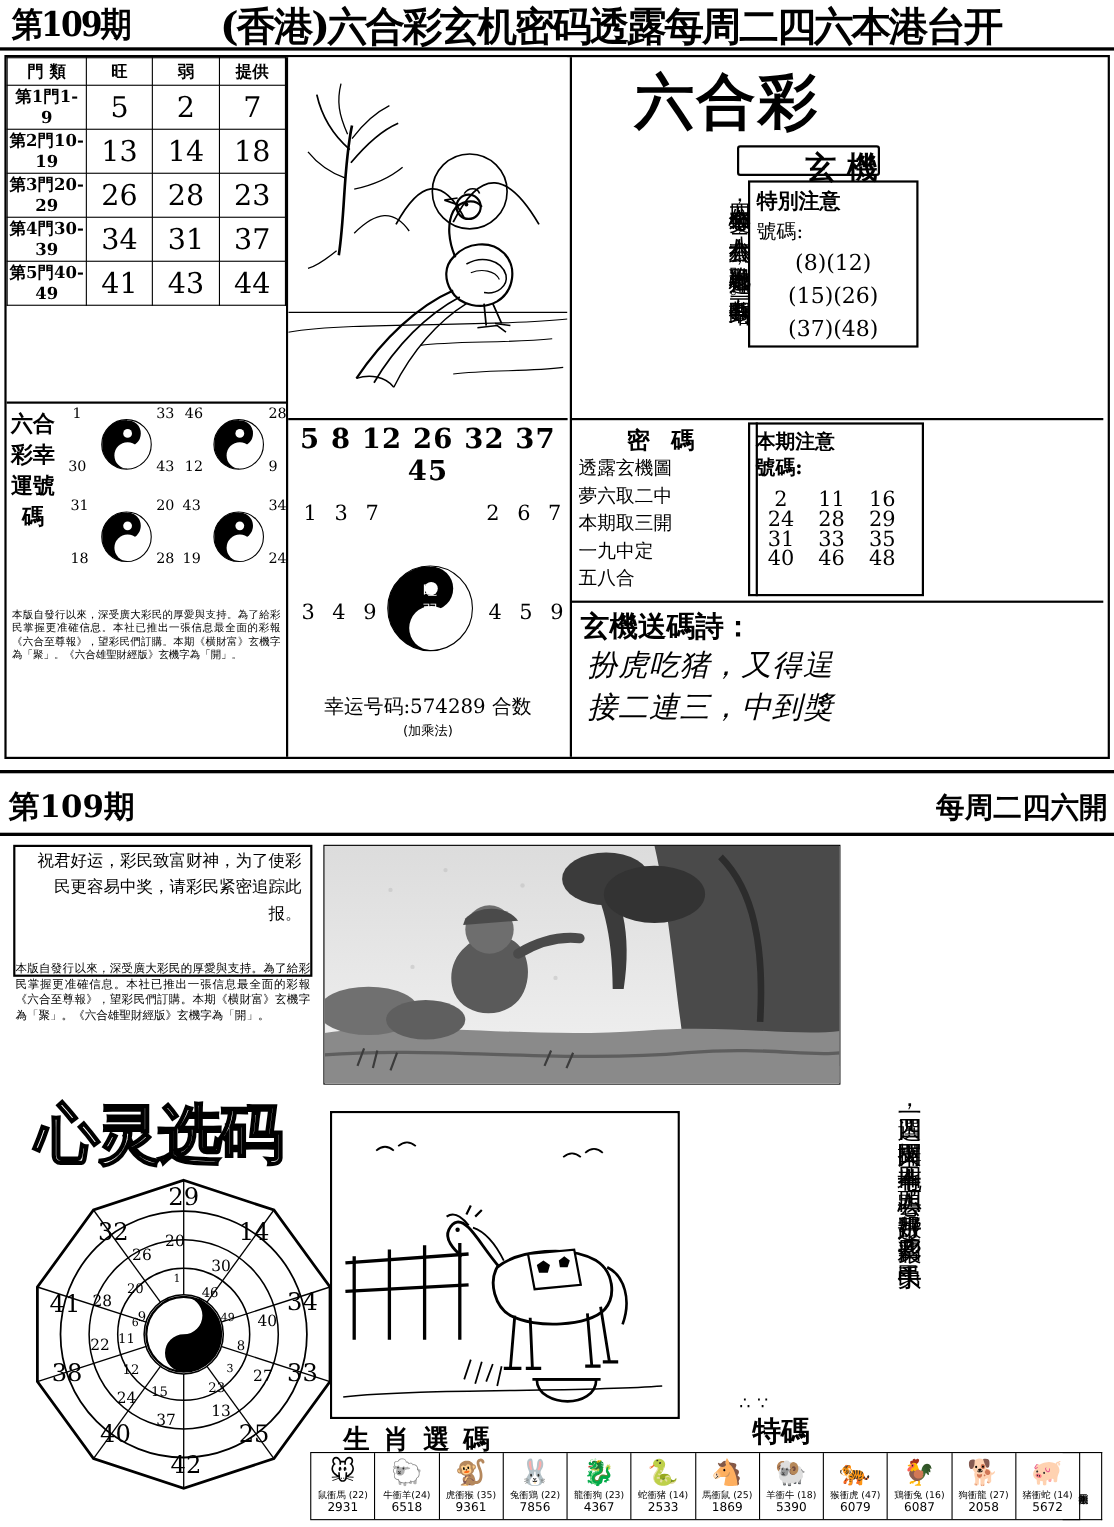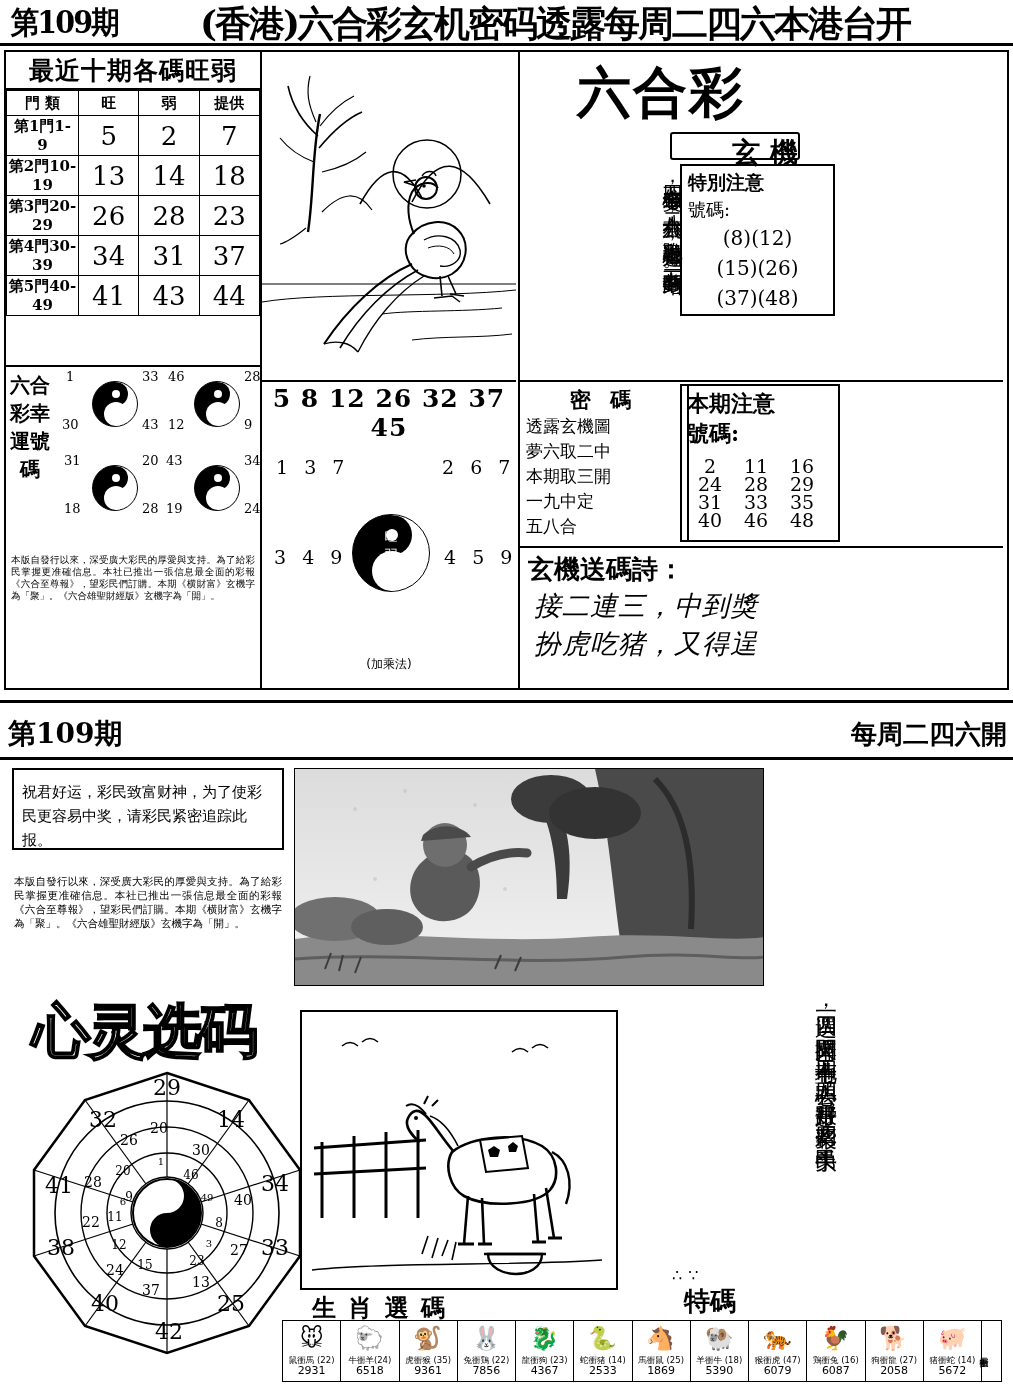--- a/index.html
+++ b/index.html
@@ -139,21 +139,21 @@
     position:absolute; left:0; top:0; width:169px; height:158px;
     border-right:2px solid #000;
     font-family:"DejaVu Serif", serif;
   }
   .mima .t { text-align:center; font-size:21px; font-weight:bold; letter-spacing:6px; margin-top:2px;}
   .mima .l { font-size:17px; line-height:25px; padding-left:6px; }
   .cur-notice {
     position:absolute; left:160px; top:0; width:160px; height:158px;
     border:2px solid #000; padding:3px 5px; font-family:"DejaVu Serif", serif;
   }
-  .cur-notice .t { font-size:22px; font-weight:bold; }
+  .cur-notice .t { font-size:18px; font-weight:bold; }
   .cur-notice .g { margin-top:4px; font-size:19px; line-height:26px; }
   .cur-notice .g span { display:inline-block; width:46px; text-align:center; }
 
   .c-bot { position:absolute; left:0; top:494px; width:483px; height:140px; border-top:2px solid #000; }
   .poem-title { font-size:26px; font-weight:bold; font-family:"DejaVu Serif", serif; padding:4px 0 0 8px; }
   .poem-line {
     font-size:27px; font-family:"DejaVu Serif", serif; padding-left:14px; line-height:38px;
     font-style:italic; letter-spacing:1px;
   }
 
@@ -166,23 +166,23 @@
                    font-family:"DejaVu Serif", serif; }
   .banner .big { position:absolute; left:265px; top:2px; font-size:48px; font-weight:bold;
                  font-family:"DejaVu Serif", serif; letter-spacing:22px; }
   .banner .right { position:absolute; right:6px; top:14px; font-size:26px; font-weight:bold;
                    font-family:"DejaVu Serif", serif; }
 
   
   .lower { position:absolute; left:12px; top:768px; width:990px; height:612px; }
 
   .msg-box {
-    position:absolute; left:0; top:0; width:272px; height:82px;
-    border:2px solid #000; padding:10px 8px;
-    font-size:15px; line-height:24px; font-family:"DejaVu Sans", sans-serif;
+    position:absolute; left:0; top:0; width:272px; height:120px;
+    border:2px solid #000; padding:0 8px;
+    font-size:15px; line-height:24px; font-family:"DejaVu Sans", sans-serif;text-align:right;
   }
   .fineprint2 {
     position:absolute; left:0; top:104px; width:272px; height:110px;
     font-size:10.5px; line-height:14px; text-align:justify; padding:2px;
   }
   .photo {
     position:absolute; left:282px; top:0px; width:470px; height:218px;
     border:1px solid #000; overflow:hidden; background:#cfcfcf;
   }
 
@@ -236,21 +236,20 @@
 <div class="page">
 
   <div class="masthead">
     <div class="mast-issue">第109期</div>
     <div class="mast-title">(香港)六合彩玄机密码透露每周二四六本港台开</div>
   </div>
 
   <div class="upper">
 
     <div class="col-a">
-      <div class="hdr-title">最近十期各碼旺弱</div>
       <table class="tbl">
         <tbody>
             <tr class="head">
           <td>門 類</td>
           <td>旺</td>
           <td>弱</td>
           <td>提供</td>
         </tr>
         <tr class="row">
           <td class="lbl">第1門1- 9</td>
@@ -394,20 +393,21 @@
 
       <div class="bigyy">
         <div class="yy">
             <i></i>
             <b></b>
           </div>
         <div class="yylabel" style="top:14px;">旺</div>
         <div class="yylabel" style="top:32px;">弱</div>
       </div>
 
+      <div class="luckyline">幸运号码:574289  合数</div>
       <div class="luckysub">(加乘法)</div>
     </div>
 
     <div class="col-c">
       <div class="c-top">
         <div class="brand">六合彩</div>
         <div class="xuanji">玄 機</div>
         <div class="verse">四五信心來奪獎，二八十六有公式，跪乳還恩都知道，三五有數中間站。</div>
         <div class="notice-box">
           <div class="nt">特別注意</div>
@@ -440,22 +440,22 @@
             <span>31</span><span>33</span><span>35</span>
           </div>
           <div class="g" style="margin-top:-8px">
             <span>40</span><span>46</span><span>48</span>
           </div>
         </div>
       </div>
 
       <div class="c-bot">
         <div class="poem-title">玄機送碼詩：</div>
+        <div class="poem-line">扮虎吃猪，又得逞</div>
         <div class="poem-line">接二連三，中到獎</div>
-        <div class="poem-line">扮虎吃猪，又得逞</div>
       </div>
     </div>
   </div>
 
   <div class="banner">
     <div class="issue">第109期</div>
     <div class="right">每周二四六開</div>
   </div>
 
   <div class="lower">

